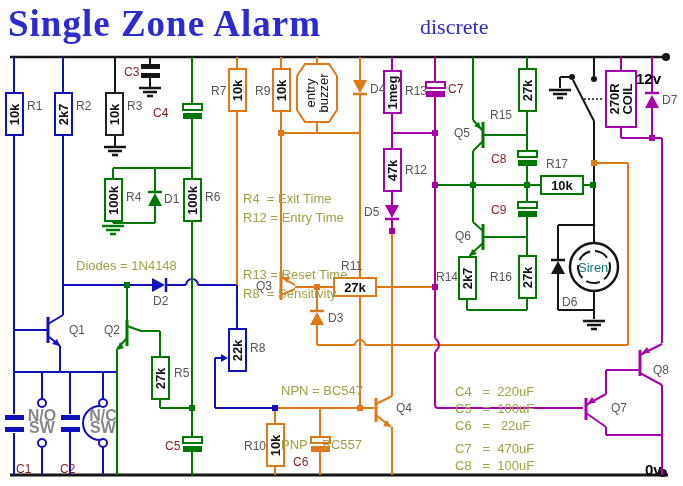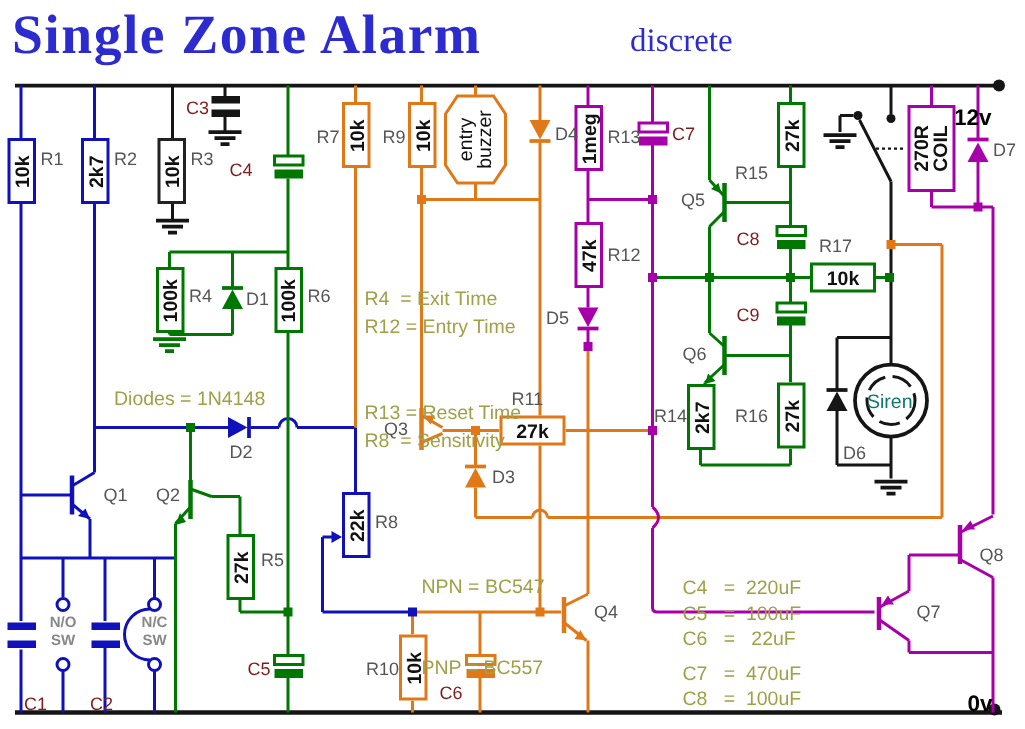--- a/index.html
+++ b/index.html
@@ -19,21 +19,21 @@
         display:flex;align-items:center;justify-content:center;box-sizing:border-box;}
   .hbox .rv{font-size:13px;font-weight:bold;color:#111;white-space:nowrap;}
   .b-blue{border-color:#1111bb;}  .b-grn{border-color:#007700;}
   .b-org{border-color:#e07818;}   .b-pur{border-color:#a800a8;}
   .b-blk{border-color:#222;}
   .vtext{position:absolute;display:flex;align-items:center;justify-content:center;}
   .vtext .in{transform:rotate(-90deg);text-align:center;font-weight:bold;color:#111;
              line-height:13px;font-size:13px;white-space:nowrap;}
   .note{position:absolute;color:#a0a048;font-size:13px;white-space:pre;line-height:19px;}
   .sw-lab{position:absolute;width:34px;text-align:center;color:#888;font-weight:bold;
-          font-size:10px;line-height:12px;}
+          font-size:16px;line-height:12px;}
   .siren-lab{position:absolute;color:#0f766e;font-size:13px;text-align:center;}
   .clab{position:absolute;font-size:12px;color:#7f1d1d;}
 </style>
 </head>
 <body>
 
 <div id="board">
 
 <svg id="wires" width="683" height="486">
 

